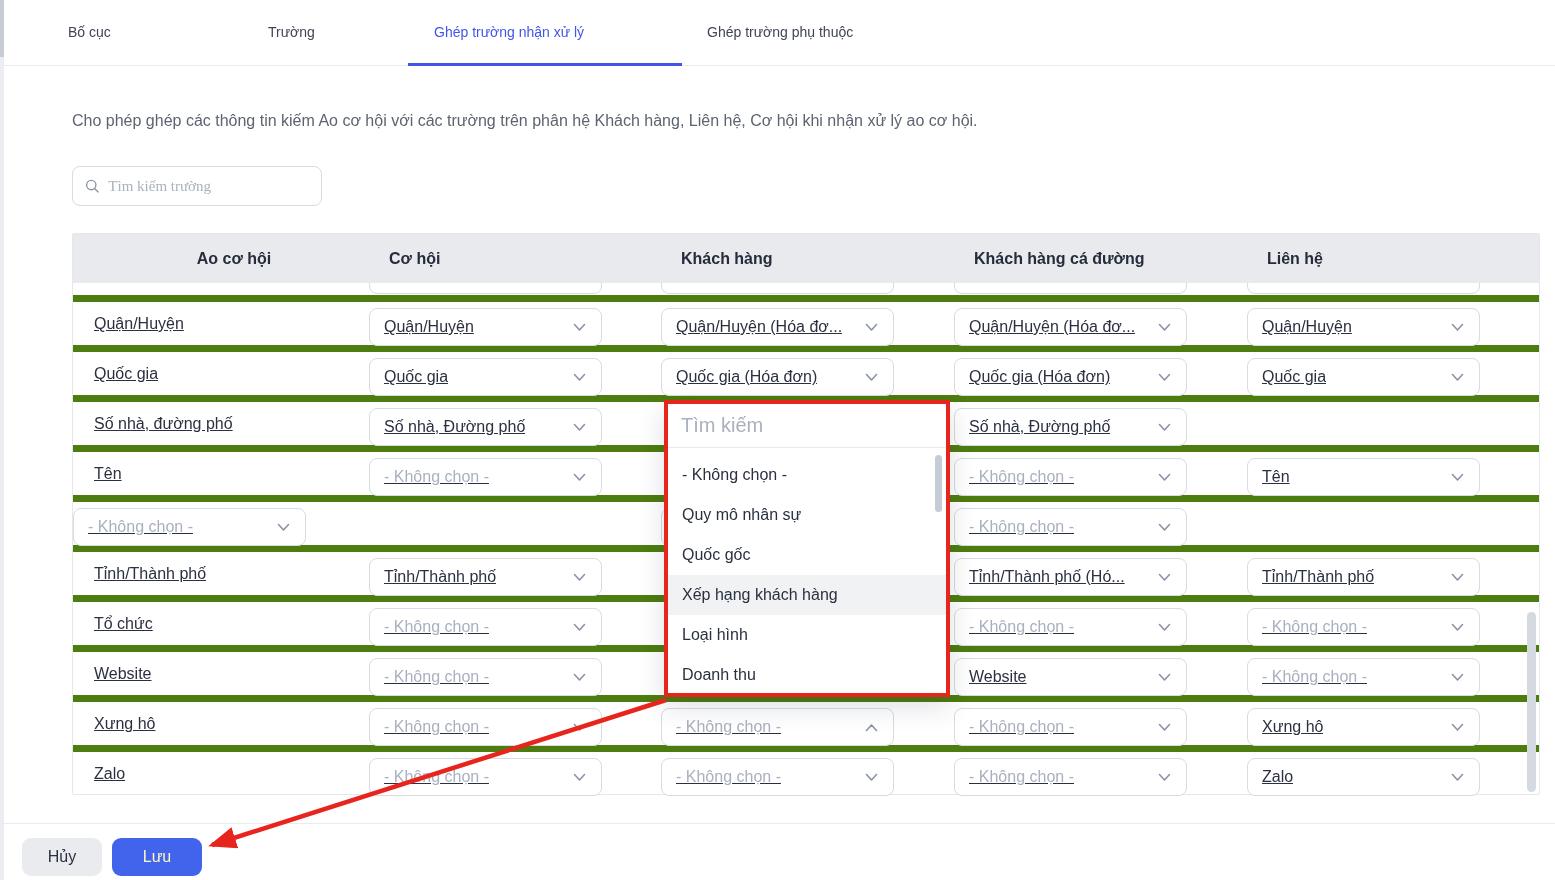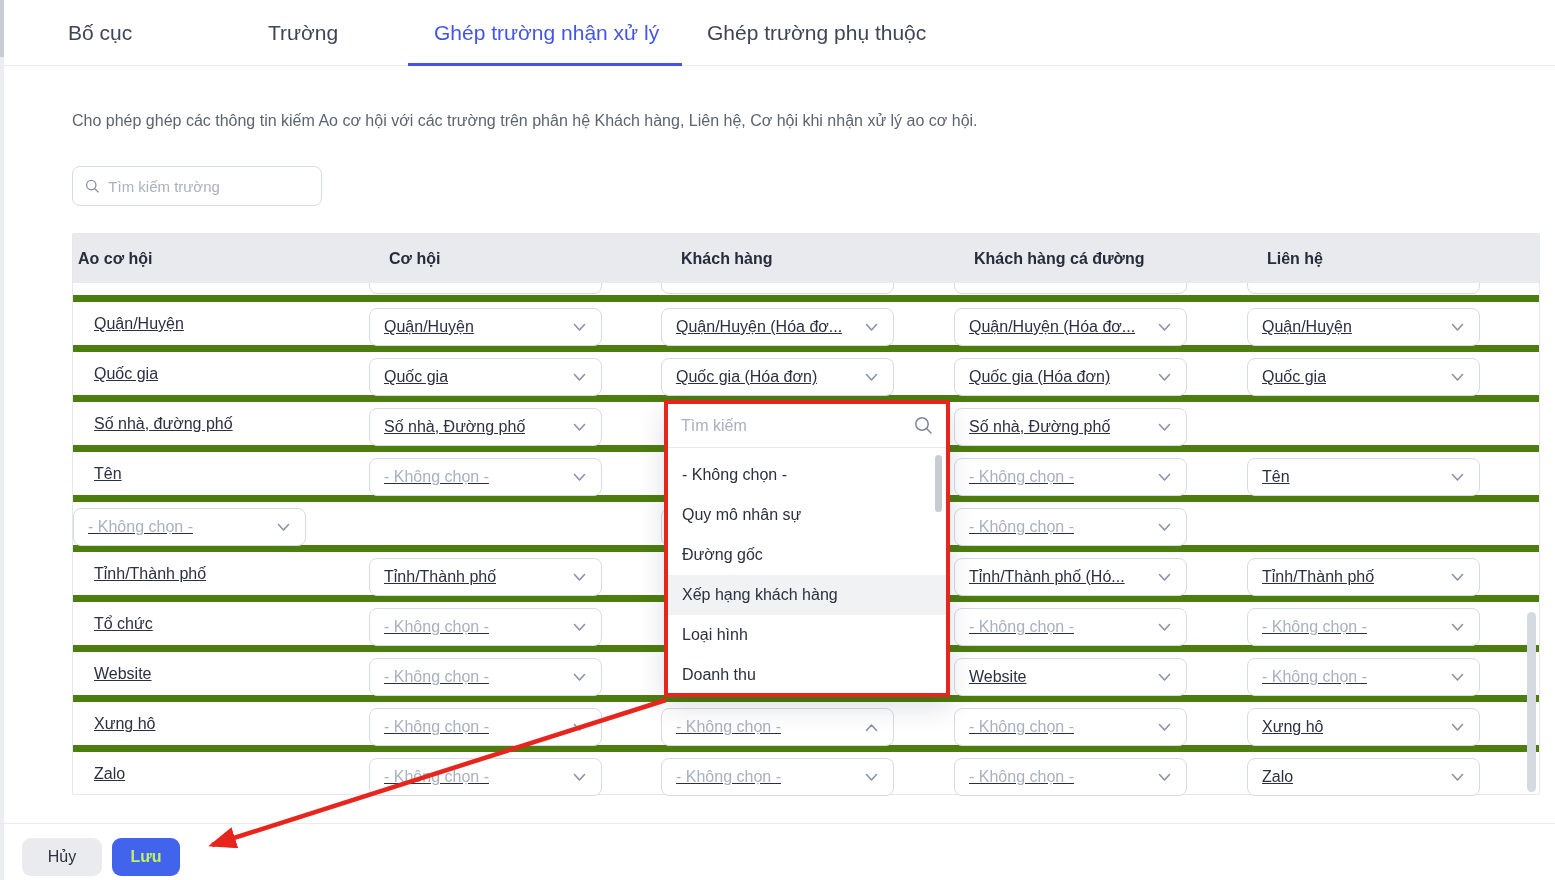--- a/index.html
+++ b/index.html
@@ -10,39 +10,39 @@
     width:1555px; height:880px;
   }
   .app { position:relative; width:1555px; height:880px; background:#fff; overflow:hidden; }
 
   
   .edge-strip { position:absolute; left:0; top:0; width:4px; height:880px; background:#ecedf1; }
   .edge-thumb { position:absolute; left:0; top:0; width:4px; height:57px; background:#c7cbd3; }
 
   
   .tabbar { position:absolute; left:4px; top:0; right:0; height:66px; background:#fff; border-bottom:1px solid #e9ebef; }
-  .tab { position:absolute; top:0; height:65px; line-height:65px; font-size:21px; color:#3f4556; cursor:pointer; white-space:nowrap; }
+  .tab { position:absolute; top:0; height:65px; line-height:65px; font-size:14px; color:#3f4556; cursor:pointer; white-space:nowrap; }
   .tab.active { color:var(--accent); }
   .tab-underline { position:absolute; left:404px; top:63px; width:274px; height:3px; background:var(--accent); }
 
   .desc { position:absolute; left:72px; top:112px; font-size:16px; color:#5c6470; }
 
   .searchbox {
     position:absolute; left:72px; top:166px; width:250px; height:40px;
     border:1px solid #d7dbe2; border-radius:8px; background:#fff;
     display:flex; align-items:center; padding:0 12px; gap:9px;
   }
-  .searchbox input { border:none; outline:none; font-size:15px; width:100%; font-family:Liberation Sans, sans-serif; color:#8b5cf6; background:transparent; }
+  .searchbox input { border:none; outline:none; font-size:15px; width:100%; font-family:Liberation Serif, serif; color:#8b5cf6; background:transparent; }
   .searchbox input::placeholder { color:#a9b0be; }
 
   
   .table { position:absolute; left:72px; top:233px; width:1468px; height:562px; border:1px solid #e4e7ec; border-radius:2px; background:#fff; }
   .thead { display:grid; grid-template-columns:296px 292px 293px 293px 293px; height:49px; background:#e8eaee; align-items:center; }
   .thead .hcell { font-size:16px; font-weight:700; color:#262c3c; padding-left:20px; }
-  .thead .hcell:first-child { padding-left:5px; }
+  .thead .hcell:first-child { padding-left:26px;text-align:center; }
   .cutrow { display:grid; grid-template-columns:296px 292px 293px 293px 293px; height:12px; overflow:hidden; }
   .cutrow .select { margin-top:-27px; }
   .trow { display:grid; grid-template-columns:296px 292px 293px 293px 293px; height:50px; border-top:7px solid #4d7c0f;text-decoration:underline; }
   .label-cell { display:flex; align-items:center; padding-left:21px; font-size:16px; color:#2b3040; }
   .select {
     margin-top:6px; width:233px; height:38px; background:#fff;
     border:1px solid #d7dbe2; border-radius:8px;
     display:flex; align-items:center; justify-content:space-between;
     padding:0 15px 0 14px; cursor:pointer;
   }
@@ -52,35 +52,35 @@
   .select.open .chev { transform:rotate(180deg); }
   .tbl-scroll { position:absolute; right:3px; top:378px; width:9px; height:180px; border-radius:5px; background:#d5d9e0; }
 
   
   .panel {
     position:absolute; left:664px; top:400px; width:286px; height:297px;
     background:#fff; border:4px solid var(--red); z-index:5;
     box-shadow:0 10px 26px rgba(28,36,64,.14);
   }
   .panel-search { height:44px; display:flex; align-items:center; padding:0 13px; border-bottom:1px solid #e7e9ed; gap:8px; }
-  .panel-search input { border:none; outline:none; flex:1; font-size:16px; font-family:inherit; color:#2b3040; background:transparent; }
+  .panel-search input { border:none; outline:none; flex:1; font-size:20px; font-family:inherit; color:#2b3040; background:transparent; }
   .panel-search input::placeholder { color:#a9b0be; }
   .options { position:relative; padding-top:7px; }
   .option { height:40px; line-height:40px; padding-left:14px; font-size:16px; color:#2b3040; cursor:pointer; white-space:nowrap; }
   .option.hl { background:#f0f2f4; }
   .panel-scroll { position:absolute; right:4px; top:51px; width:7px; height:57px; border-radius:4px; background:#c6ccd5; }
 
   
   .arrow-svg { position:absolute; left:0; top:0; width:1555px; height:880px; pointer-events:none; z-index:6; }
 
   
   .footer-divider { position:absolute; left:0; top:823px; width:1555px; height:1px; background:#e9ebef; }
   .btn { position:absolute; top:838px; height:38px; border:none; border-radius:9px; font-size:16px; font-family:inherit; cursor:pointer; }
   .btn-cancel { left:22px; width:80px; background:#e9ebee; color:#2b3040; }
-  .btn-save { left:112px; width:68px; background:var(--save); color:#bef264;font-weight:bold; }
+  .btn-save { left:112px; width:90px; background:var(--save); color:#fef9c3; }
 </style>
 </head>
 <body>
 
 <div class="app">
 
   <div class="edge-strip">
     <div class="edge-thumb"></div>
   </div>
 
@@ -499,21 +499,21 @@
     <div class="panel-search">
       <input type="text" placeholder="Tìm kiếm" style="">
       <svg width="19" height="19" viewBox="0 0 19 19">
           <circle cx="8" cy="8" r="6.2" fill="none" stroke="#7d8698" stroke-width="1.5"></circle>
           <line x1="12.8" y1="12.8" x2="17" y2="17" stroke="#7d8698" stroke-width="1.5" stroke-linecap="round"></line>
         </svg>
     </div>
     <div class="options">
         <div class="option">- Không chọn -</div>
         <div class="option">Quy mô nhân sự</div>
-        <div class="option">Đường gốc</div>
+        <div class="option">Quốc gốc</div>
         <div class="option hl">Xếp hạng khách hàng</div>
         <div class="option">Loại hình</div>
         <div class="option">Doanh thu</div>
       </div>
     <div class="panel-scroll"></div>
   </div>
 
   <svg class="arrow-svg" viewBox="0 0 1555 880">
     <defs>
       <marker id="ah" markerUnits="userSpaceOnUse" markerWidth="28" markerHeight="22" refX="24" refY="11" orient="auto">

